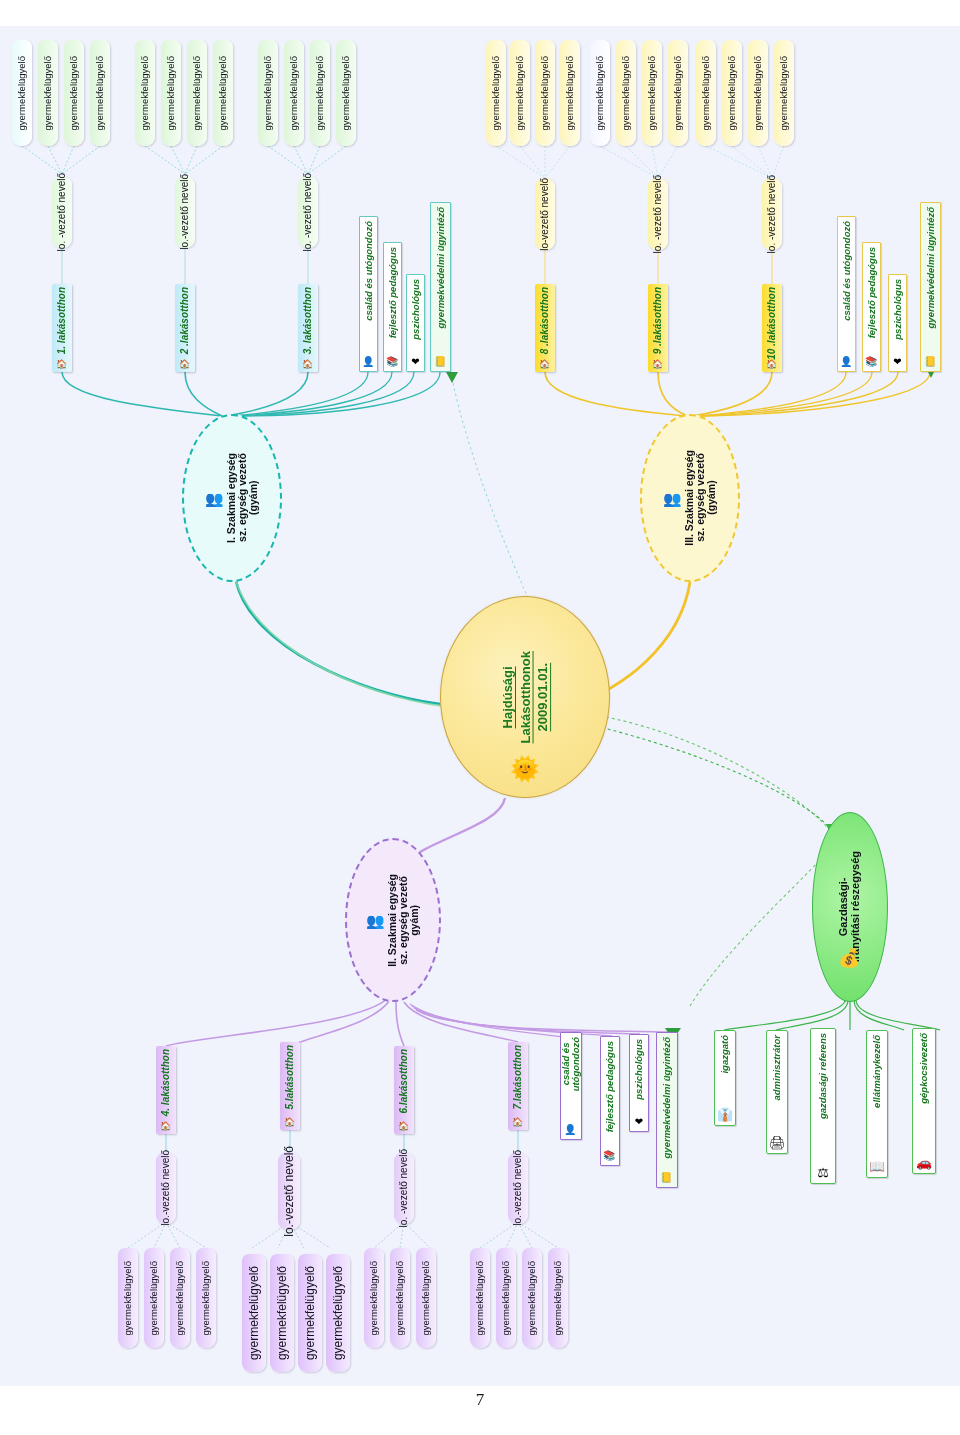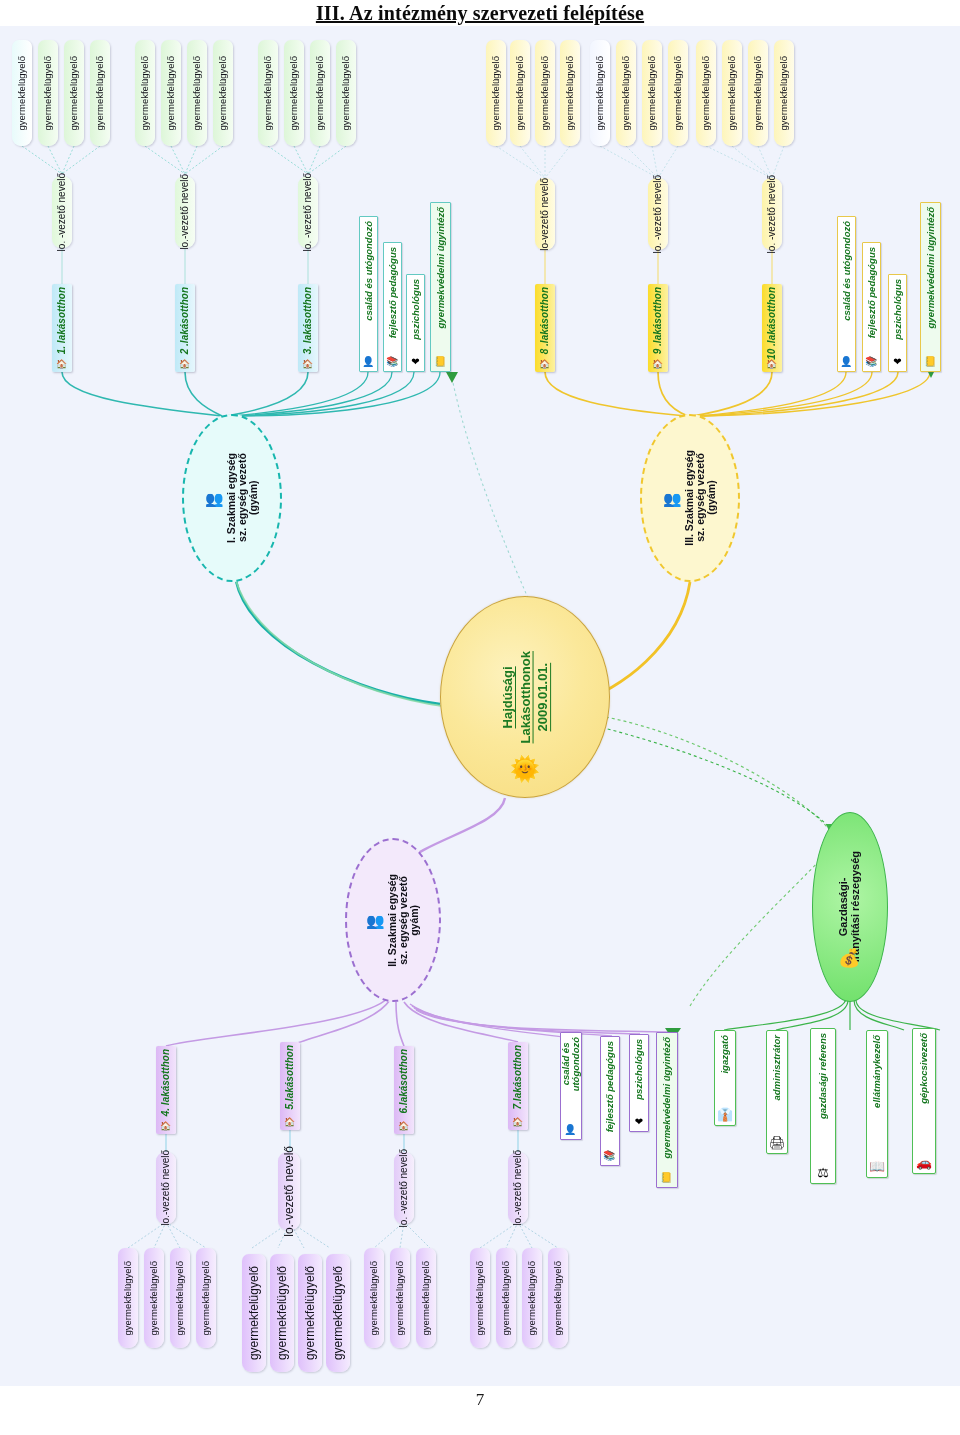--- a/index.html
+++ b/index.html
@@ -132,21 +132,20 @@
     box-shadow:1px 1px 1px rgba(80,120,80,.25);
   }
   .greenleaf .vtext{font-size:9.5px;font-weight:bold;font-style:italic;color:#15761f;}
   .greenleaf .micon{margin-top:auto;margin-bottom:4px;font-size:13px;line-height:1;}
 </style>
 </head>
 <body>
 
 <div id="page">
 
-  <div id="title">III. Az intézmény szervezeti felépítése</div>
 
   <div id="canvas">
 
     <svg id="edges" viewBox="0 0 960 1360" preserveAspectRatio="none">
 
       <g stroke="#8fd9d4" stroke-width="0.9" stroke-dasharray="2,2" fill="none">
         <path d="M22,120 L62,148"></path>
           <path d="M48,120 L62,148"></path>
         <path d="M74,120 L62,148"></path>
           <path d="M100,120 L62,148"></path>

